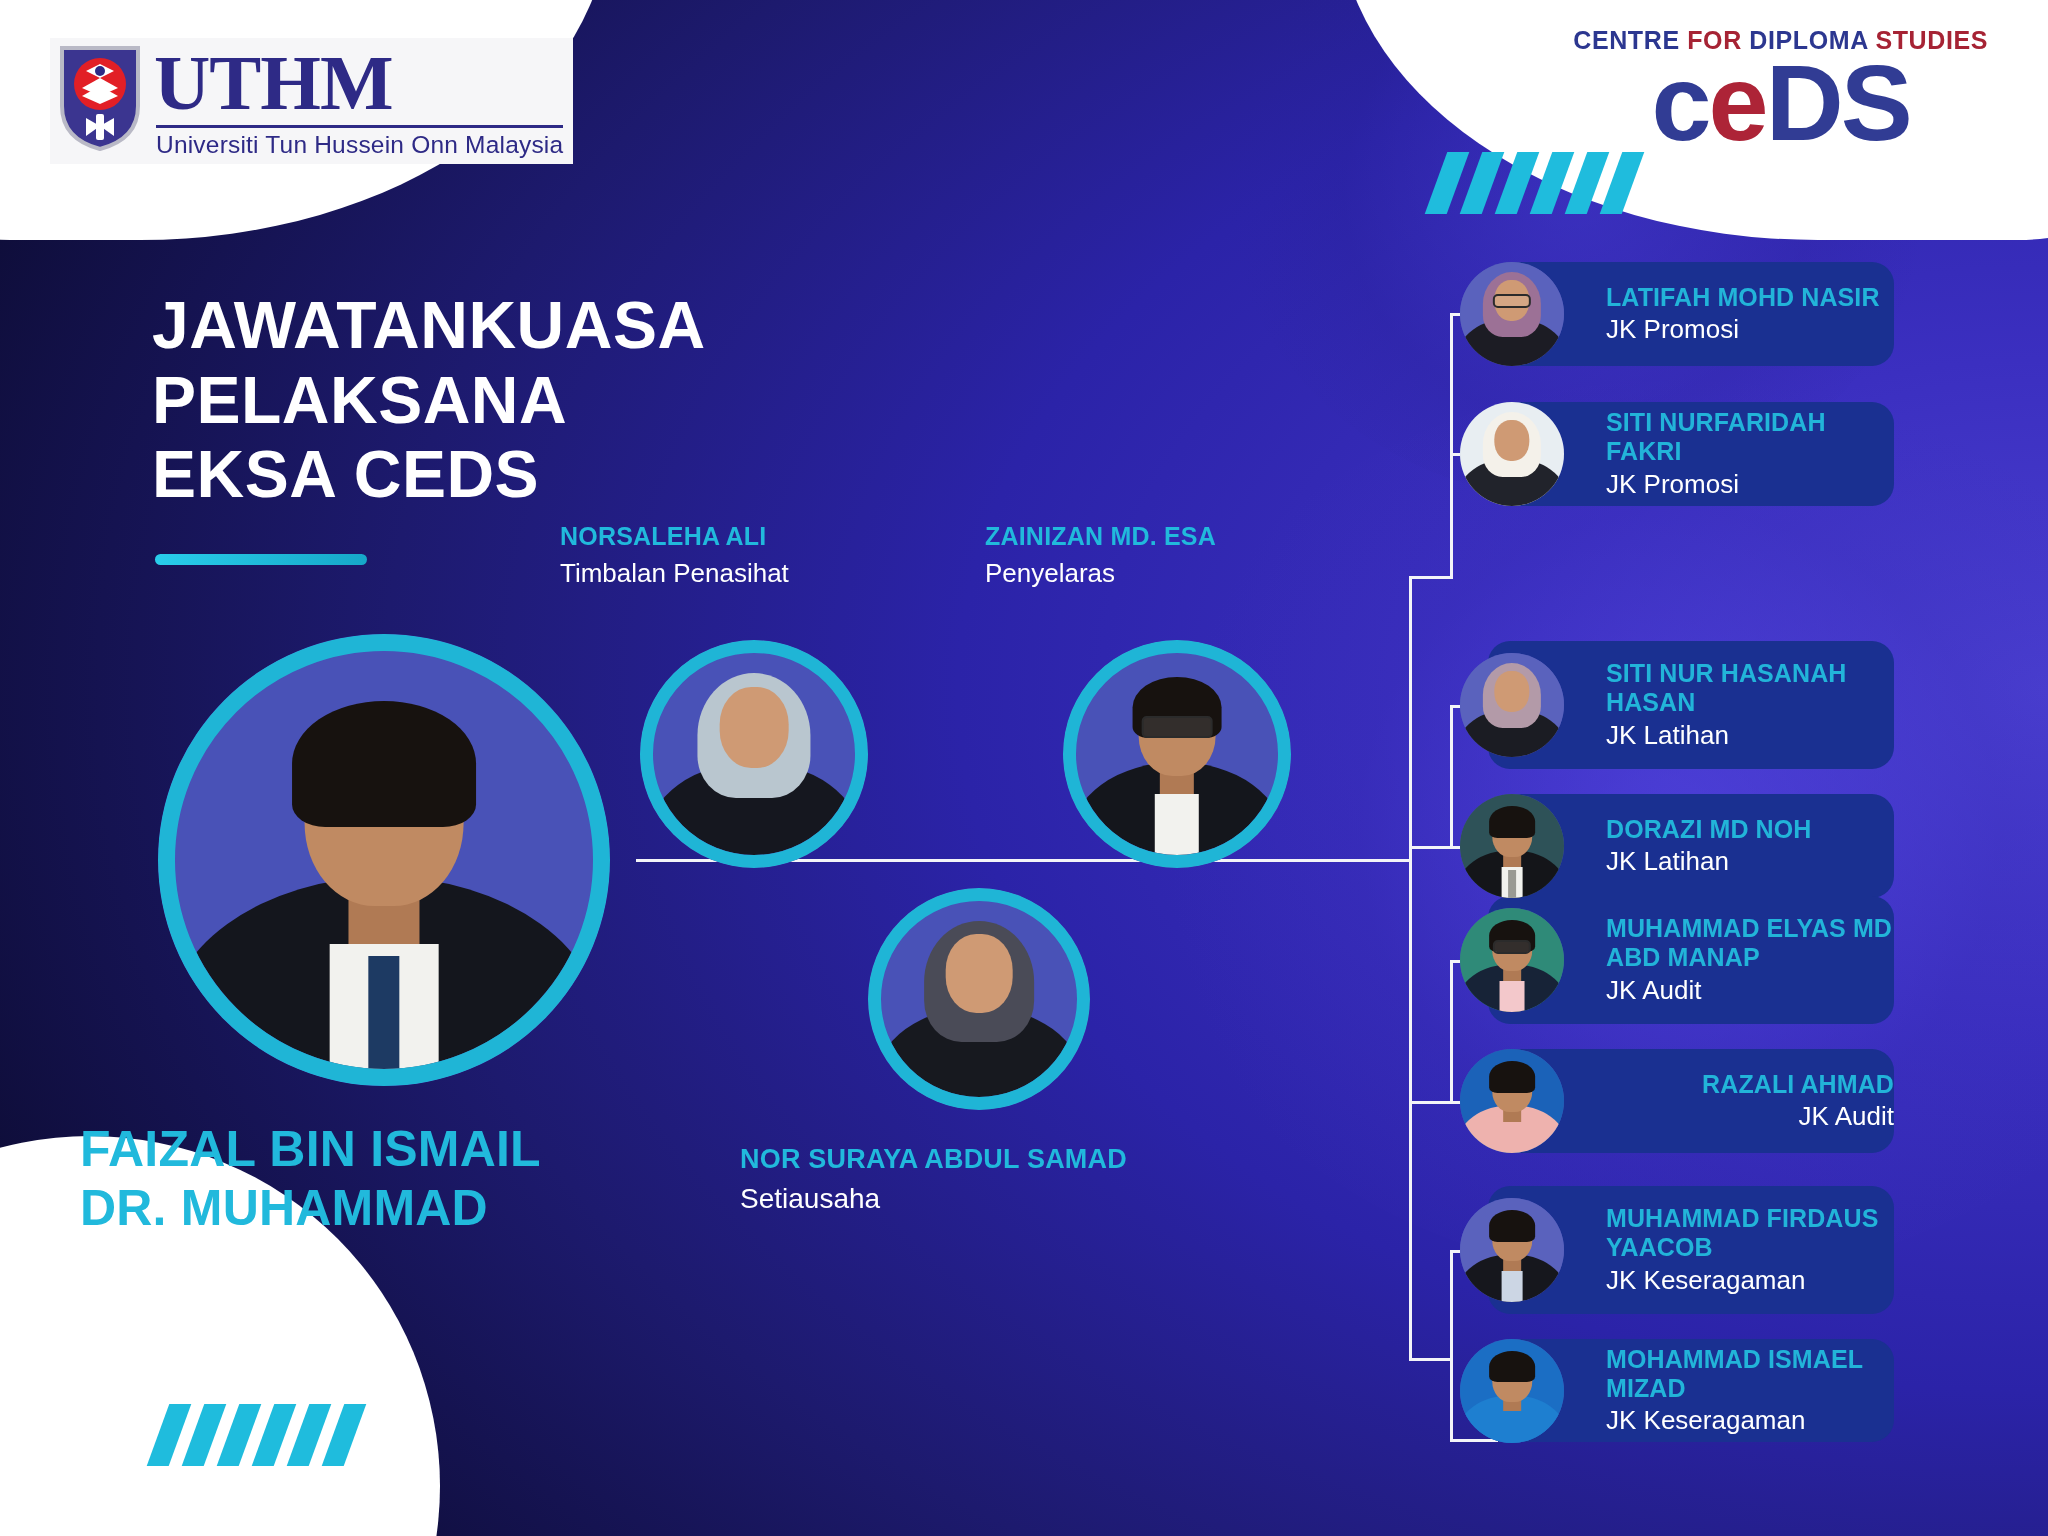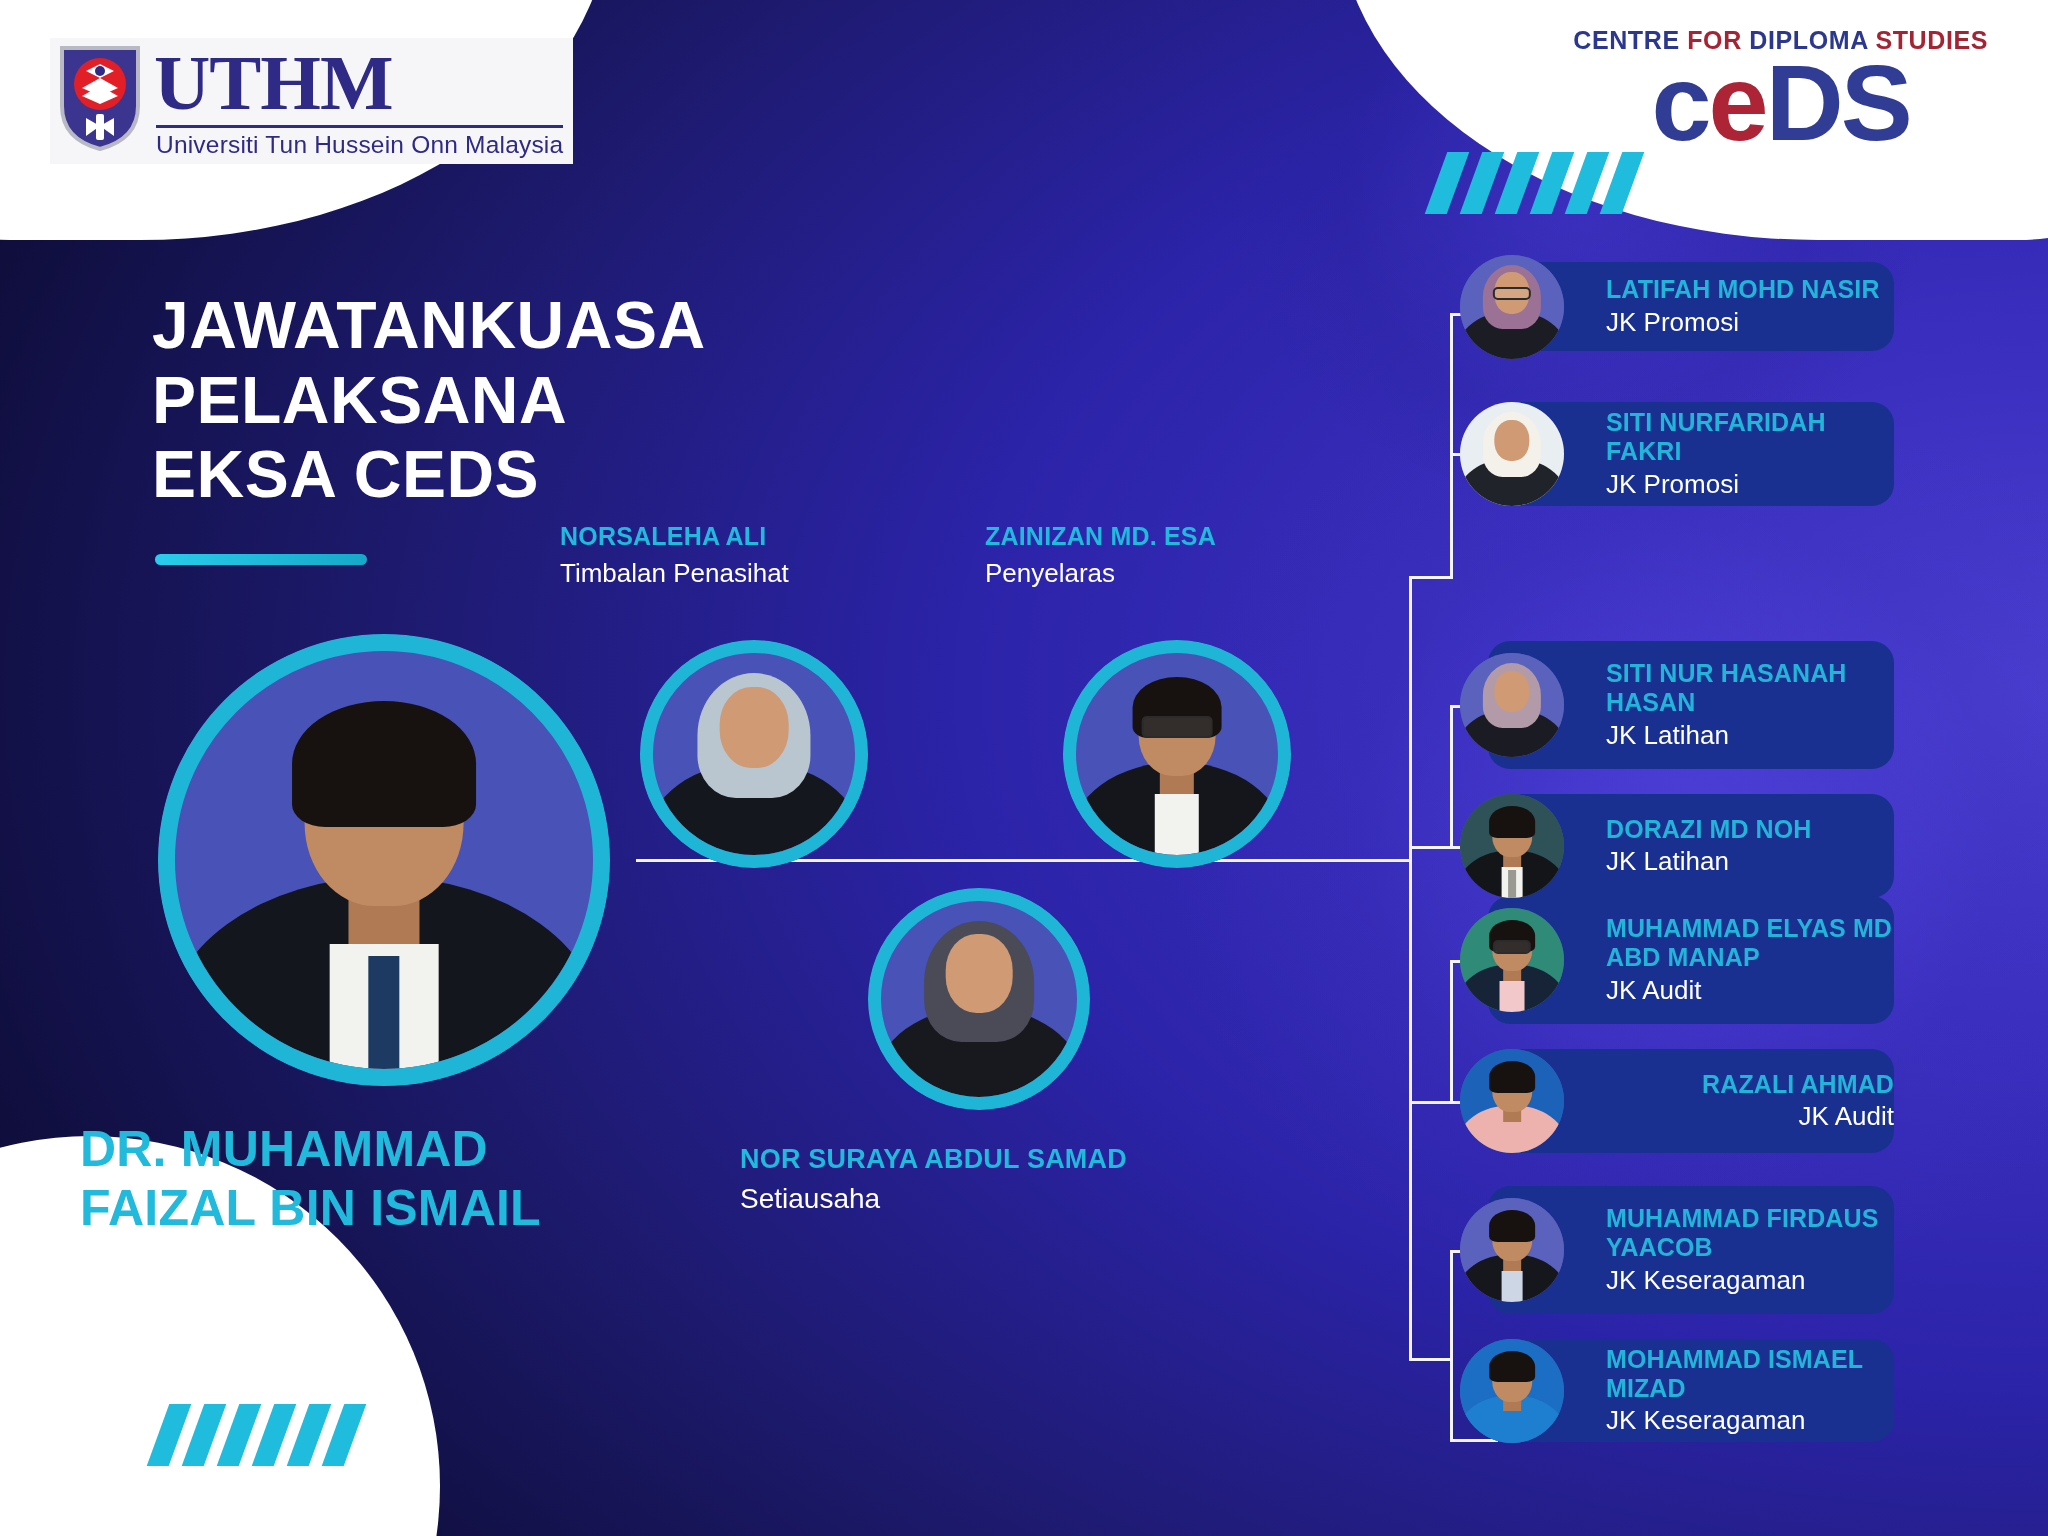--- a/index.html
+++ b/index.html
@@ -480,22 +480,22 @@
       <div class="p-body" style="background:#14161d"></div>
       <div class="p-shirt"></div>
       <div class="p-tie"></div>
       <div class="p-neck"></div>
       <div class="p-head"></div>
       <div class="p-hair"></div>
     </div>
     <div class="ring"></div>
   </div>
   <div class="nameblock" id="name-advisor">
+    <div class="nm">FAIZAL BIN ISMAIL</div>
     <div class="nm">DR. MUHAMMAD</div>
-    <div class="nm">FAIZAL BIN ISMAIL</div>
     <div class="rl">Penasihat</div>
   </div>
 
   <div class="nameblock" id="name-deputy">
     <div class="nm">NORSALEHA ALI</div>
     <div class="rl">Timbalan Penasihat</div>
   </div>
   <div class="avatar avatar-mid" id="avatar-deputy">
     <div class="photo">
       <div class="p-bg" style="background:#4952b7"></div>
@@ -534,21 +534,21 @@
     </div>
     <div class="ring"></div>
   </div>
   <div class="nameblock" id="name-secretary">
     <div class="nm">NOR SURAYA ABDUL SAMAD</div>
     <div class="rl">Setiausaha</div>
   </div>
 
   <div id="cards">
 
-    <div class="card" style="top:262px; height:89px;">
+    <div class="card" style="top:262px; height:104px;">
       <div class="card-avatar">
         <div class="photo">
           <div class="p-bg" style="background:#5a62bd"></div>
           <div class="p-body" style="background:#1c1c24"></div>
           <div class="p-neck"></div>
           <div class="p-hijab" style="background:#9c7196"></div>
           <div class="p-hijab-face"></div>
           <div class="p-glasses" style="border-width:2px"></div>
         </div>
         <div class="ring"></div>

